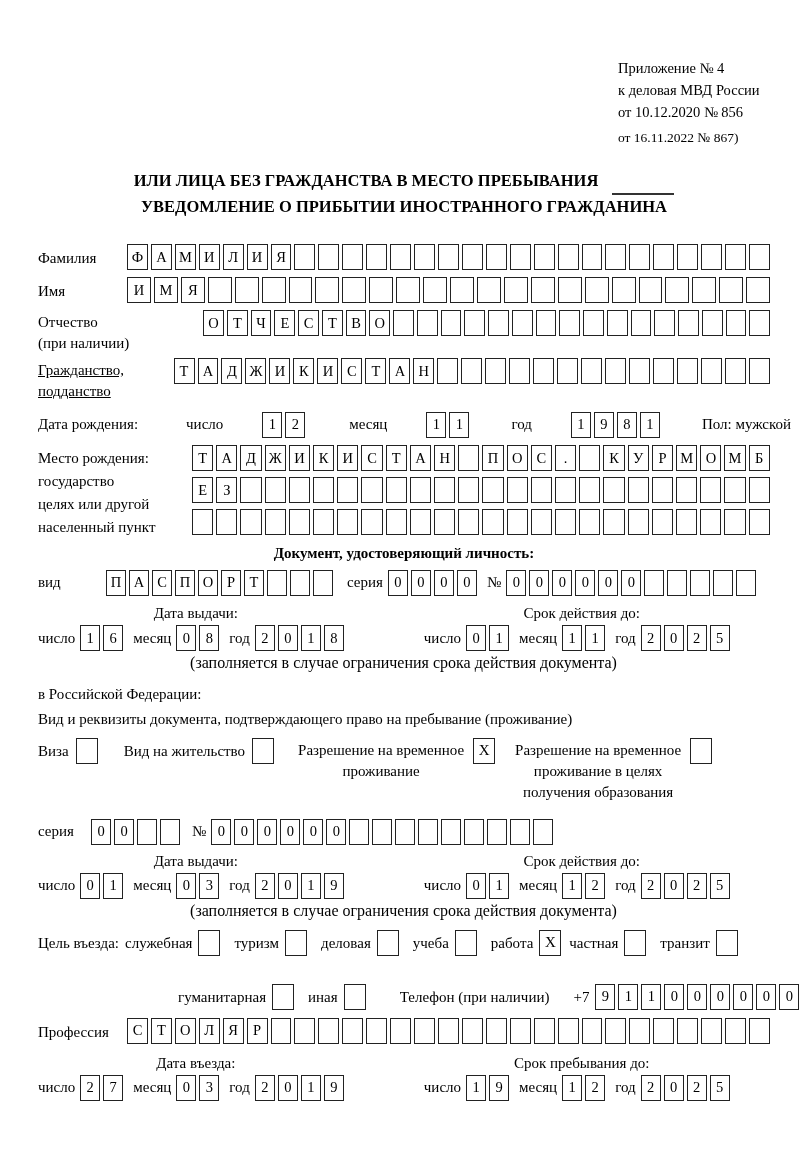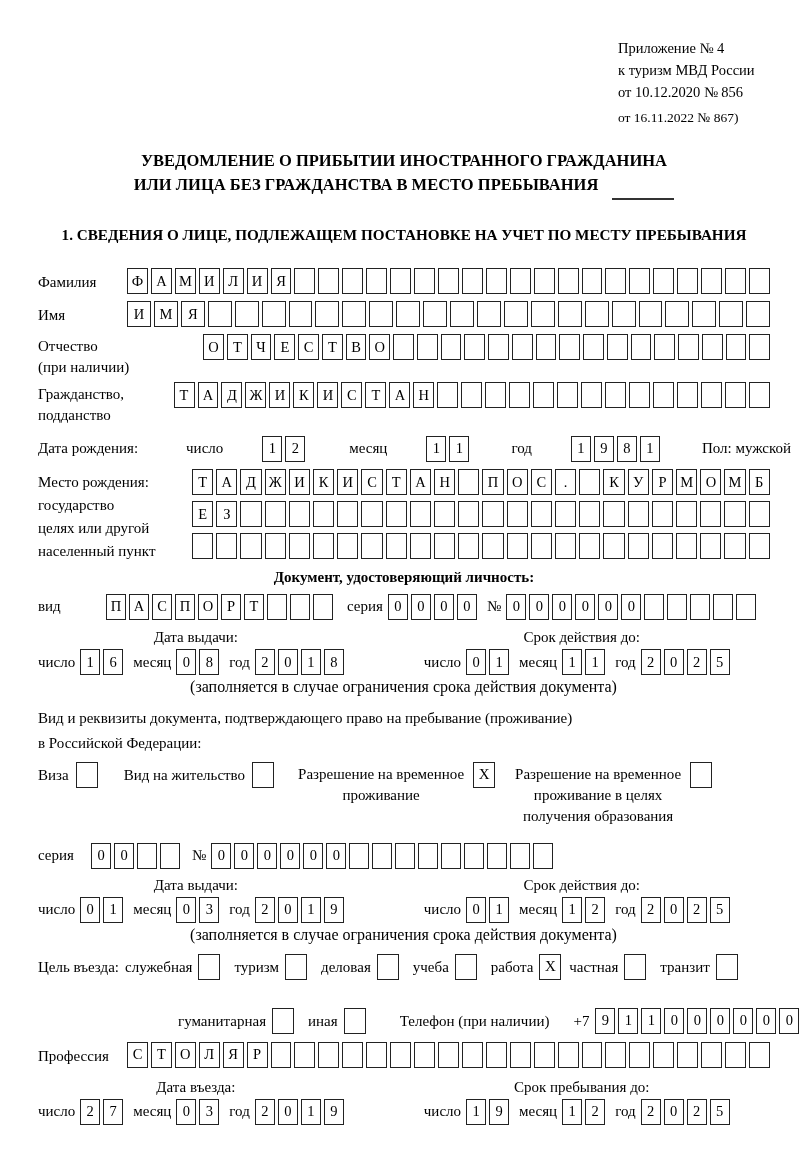--- a/index.html
+++ b/index.html
@@ -1,19 +1,19 @@
 <!DOCTYPE html>
 <html lang="ru"><head>
 <meta charset="utf-8">
 <style>
   html,body{margin:0;padding:0;background:#fff;}
   .page{position:relative;width:800px;min-height:1163px;box-sizing:border-box;
         background:#fff;color:#000;font-family:"Liberation Serif",serif;
         font-size:15px;padding:38px 30px 20px 38px;overflow:hidden;}
-  .appendix{margin-left:580px;font-size:14.5px;line-height:1.5;}
+  .appendix{margin-left:580px;font-size:14.5px;line-height:1.5;margin-top:20px;}
   .appendix .amend{font-size:13.5px;margin-top:5px;line-height:1.5;}
   .form-label{text-align:right;font-weight:bold;font-size:15.5px;letter-spacing:.5px;
               margin:20px 4px 0 0;}
   .title{margin-top:20px;text-align:center;font-weight:bold;font-size:16.5px;line-height:1.5;}
   .title .uline{display:inline-block;width:62px;border-bottom:2px solid #333;margin-left:14px;}
   .sec-heading{margin-top:26px;text-align:center;font-weight:bold;font-size:15.2px;}
 
   .frow{display:flex;align-items:flex-start;margin-bottom:4px;}
   .flabel{line-height:29px;white-space:nowrap;}
   .flabel-multi{line-height:21px;padding-top:2px;white-space:nowrap;}
@@ -41,34 +41,33 @@
   .purpose-row .opt-label{margin-right:6px;}
   .purpose-row .checkbox{margin-right:14px;}
 </style>
 </head>
 <body>
 
 <div class="page">
 
   <div class="appendix">
     <div>Приложение № 4</div>
-    <div>к туризм МВД России</div>
+    <div>к деловая МВД России</div>
     <div>от 10.12.2020 № 856</div>
     <div class="amend">
       <div>от 16.11.2022 № 867)</div>
     </div>
   </div>
 
 
   <div class="title">
+    <div><span>ИЛИ ЛИЦА БЕЗ ГРАЖДАНСТВА В МЕСТО ПРЕБЫВАНИЯ</span><span class="uline">&nbsp;</span></div>
     <div>УВЕДОМЛЕНИЕ О ПРИБЫТИИ ИНОСТРАННОГО ГРАЖДАНИНА</div>
-    <div><span>ИЛИ ЛИЦА БЕЗ ГРАЖДАНСТВА В МЕСТО ПРЕБЫВАНИЯ</span><span class="uline">&nbsp;</span></div>
-  </div>
-
-  <div class="sec-heading">1. СВЕДЕНИЯ О ЛИЦЕ, ПОДЛЕЖАЩЕМ ПОСТАНОВКЕ НА УЧЕТ ПО МЕСТУ ПРЕБЫВАНИЯ</div>
+  </div>
+
 
   <div class="frow" style="margin-top:24px;">
     <div class="flabel" style="width:90px;">Фамилия</div>
     <div class="cells grow" style="width:650px;">
         <span class="cell">Ф</span>
         <span class="cell">А</span>
         <span class="cell">М</span>
         <span class="cell">И</span>
         <span class="cell">Л</span>
         <span class="cell">И</span>
@@ -153,21 +152,21 @@
         <span class="cell"></span>
         <span class="cell"></span>
         <span class="cell"></span>
         <span class="cell"></span>
         <span class="cell"></span>
         <span class="cell"></span>
       </div>
   </div>
 
   <div class="frow">
-    <div class="flabel-multi" style="width:137px;">
+    <div class="flabel-multi" style="width:137px;text-decoration:underline;">
       <div>Гражданство,</div>
       <div>подданство</div>
     </div>
     <div class="cells grow" style="width:603px;">
         <span class="cell">Т</span>
         <span class="cell">А</span>
         <span class="cell">Д</span>
         <span class="cell">Ж</span>
         <span class="cell">И</span>
         <span class="cell">К</span>
@@ -387,22 +386,22 @@
             <span class="cell">2</span>
             <span class="cell">0</span>
             <span class="cell">2</span>
             <span class="cell">5</span>
           </span>
       </div>
     </div>
   </div>
   <div class="note-right">(заполняется в случае ограничения срока действия документа)</div>
 
+  <div class="plain">в Российской Федерации:</div>
   <div class="plain">Вид и реквизиты документа, подтверждающего право на пребывание (проживание)</div>
-  <div class="plain">в Российской Федерации:</div>
 
   <div class="opt-row">
     <span class="opt-label">Виза</span>
     <span class="checkbox"></span>
     <span class="opt-label" style="margin-left:26px;">Вид на жительство</span>
     <span class="checkbox"></span>
     <span class="opt-label-c" style="margin-left:24px;">
       <div>Разрешение на временное</div>
       <div>проживание</div>
     </span>

